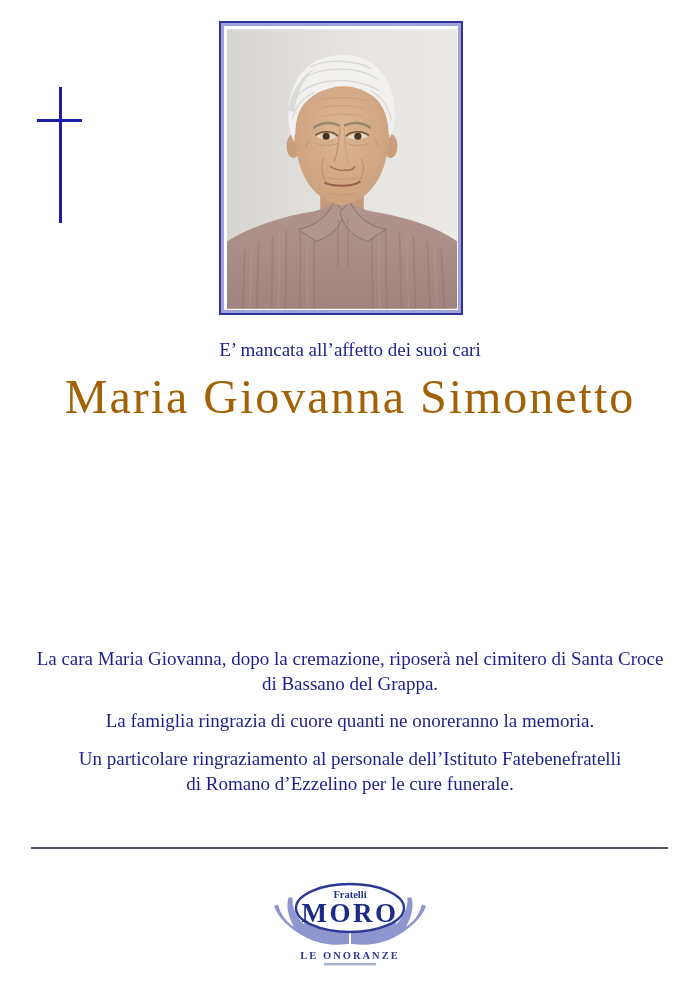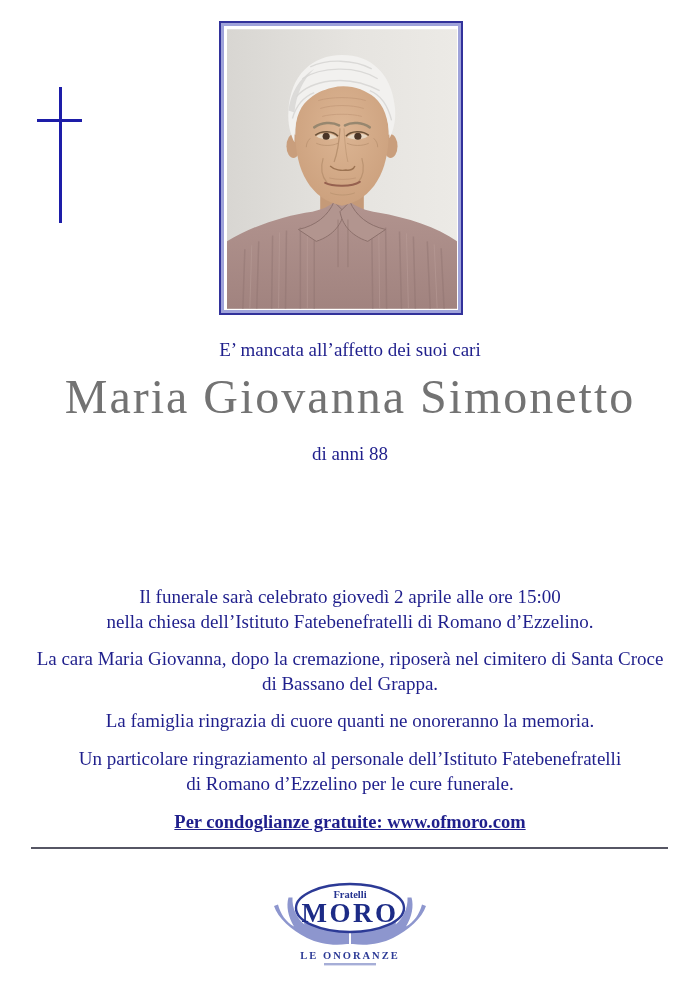--- a/index.html
+++ b/index.html
@@ -21,21 +21,21 @@
     position:absolute;inset:0;border:3px solid #9fa3da;background:#ffffff;padding:3px;
   }
   .photo-frame svg{display:block;}
   
   .line{
     position:absolute;left:0;width:700px;text-align:center;
     color:#1f1f8c;font-size:19px;line-height:25px;
   }
   .intro{top:337px;}
   .name{
-    top:368px;font-size:48px;line-height:58px;letter-spacing:2px;color:#737373;
+    top:368px;font-size:48px;line-height:58px;letter-spacing:2px;color:#a16207;
   }
   .age{top:441px;}
   .announce{top:487px;}
   .dateline{top:533px;font-style:italic;text-decoration:underline;}
   .funeral{top:584px;}
   .cremation{top:646px;}
   .thanks{top:708px;}
   .special{top:746px;}
   .condolences{top:810px;font-weight:bold;text-decoration:underline;font-size:18.5px;cursor:pointer;}
   .two-line span{display:block;}
@@ -160,42 +160,36 @@
           <path d="M166,92 C162,76 154,66 144,62"></path>
         </g>
       </svg>
     </div>
   </div>
 
   <div class="line intro">E’ mancata all’affetto dei suoi cari</div>
 
   <div class="line name">Maria Giovanna Simonetto</div>
 
-  <div class="line age">di anni 88</div>
-
-
-
-  <div class="line funeral two-line">
-    <span>Il funerale sarà celebrato giovedì 2 aprile alle ore 15:00</span>
-    <span>nella chiesa dell’Istituto Fatebenefratelli di Romano d’Ezzelino.</span>
-  </div>
+
+
+
 
   <div class="line thanks">La famiglia ringrazia di cuore quanti ne onoreranno la memoria.</div>
 
   <div class="line cremation two-line">
     <span>La cara Maria Giovanna, dopo la cremazione, riposerà nel cimitero di Santa Croce</span>
     <span>di Bassano del Grappa.</span>
   </div>
 
   <div class="line special two-line">
     <span>Un particolare ringraziamento al personale dell’Istituto Fatebenefratelli</span>
     <span>di Romano d’Ezzelino per le cure funerale.</span>
   </div>
 
-  <div class="line condolences">Per condoglianze gratuite: www.ofmoro.com</div>
 
   <div class="abs divider"></div>
 
   <div class="abs logo">
     <svg width="200" height="95" viewBox="0 0 200 95" xmlns="http://www.w3.org/2000/svg">
       <g>
         <path id="handL" fill="#8d96ce" d="M97,66
           C84,68 69,66 57,60
           C41,52 28,40 24,28
           L28,26.5

